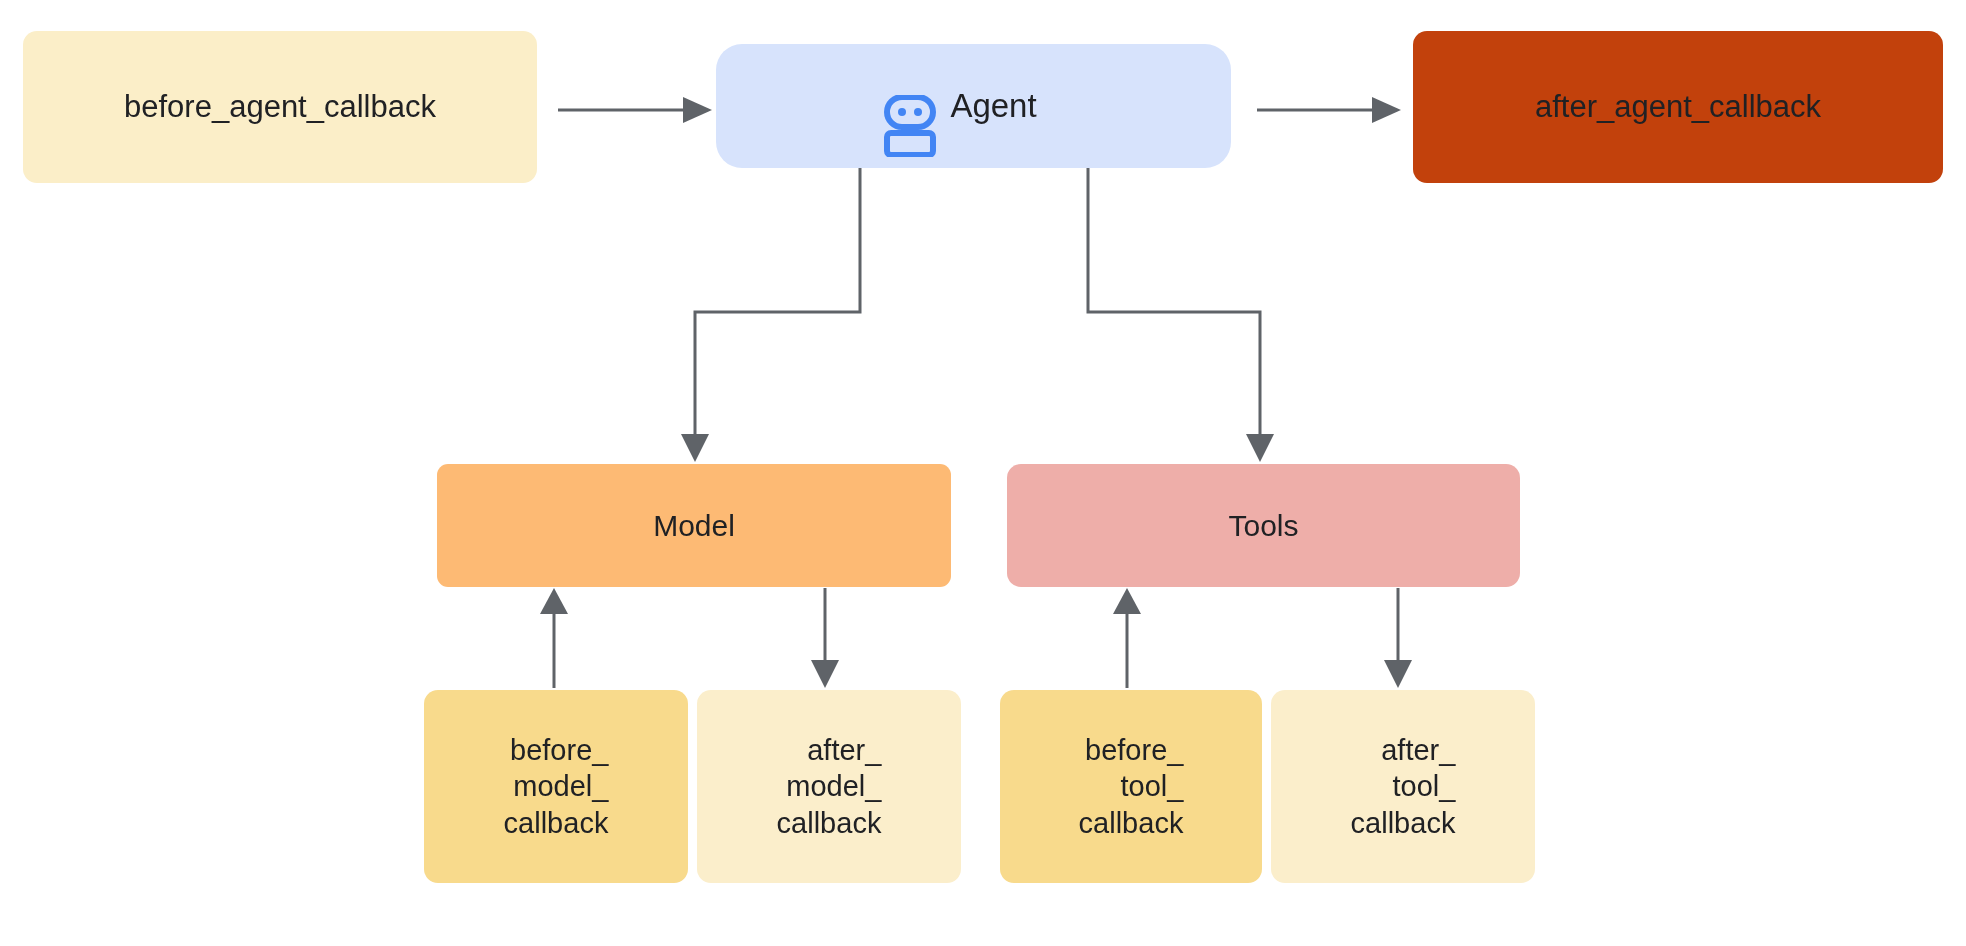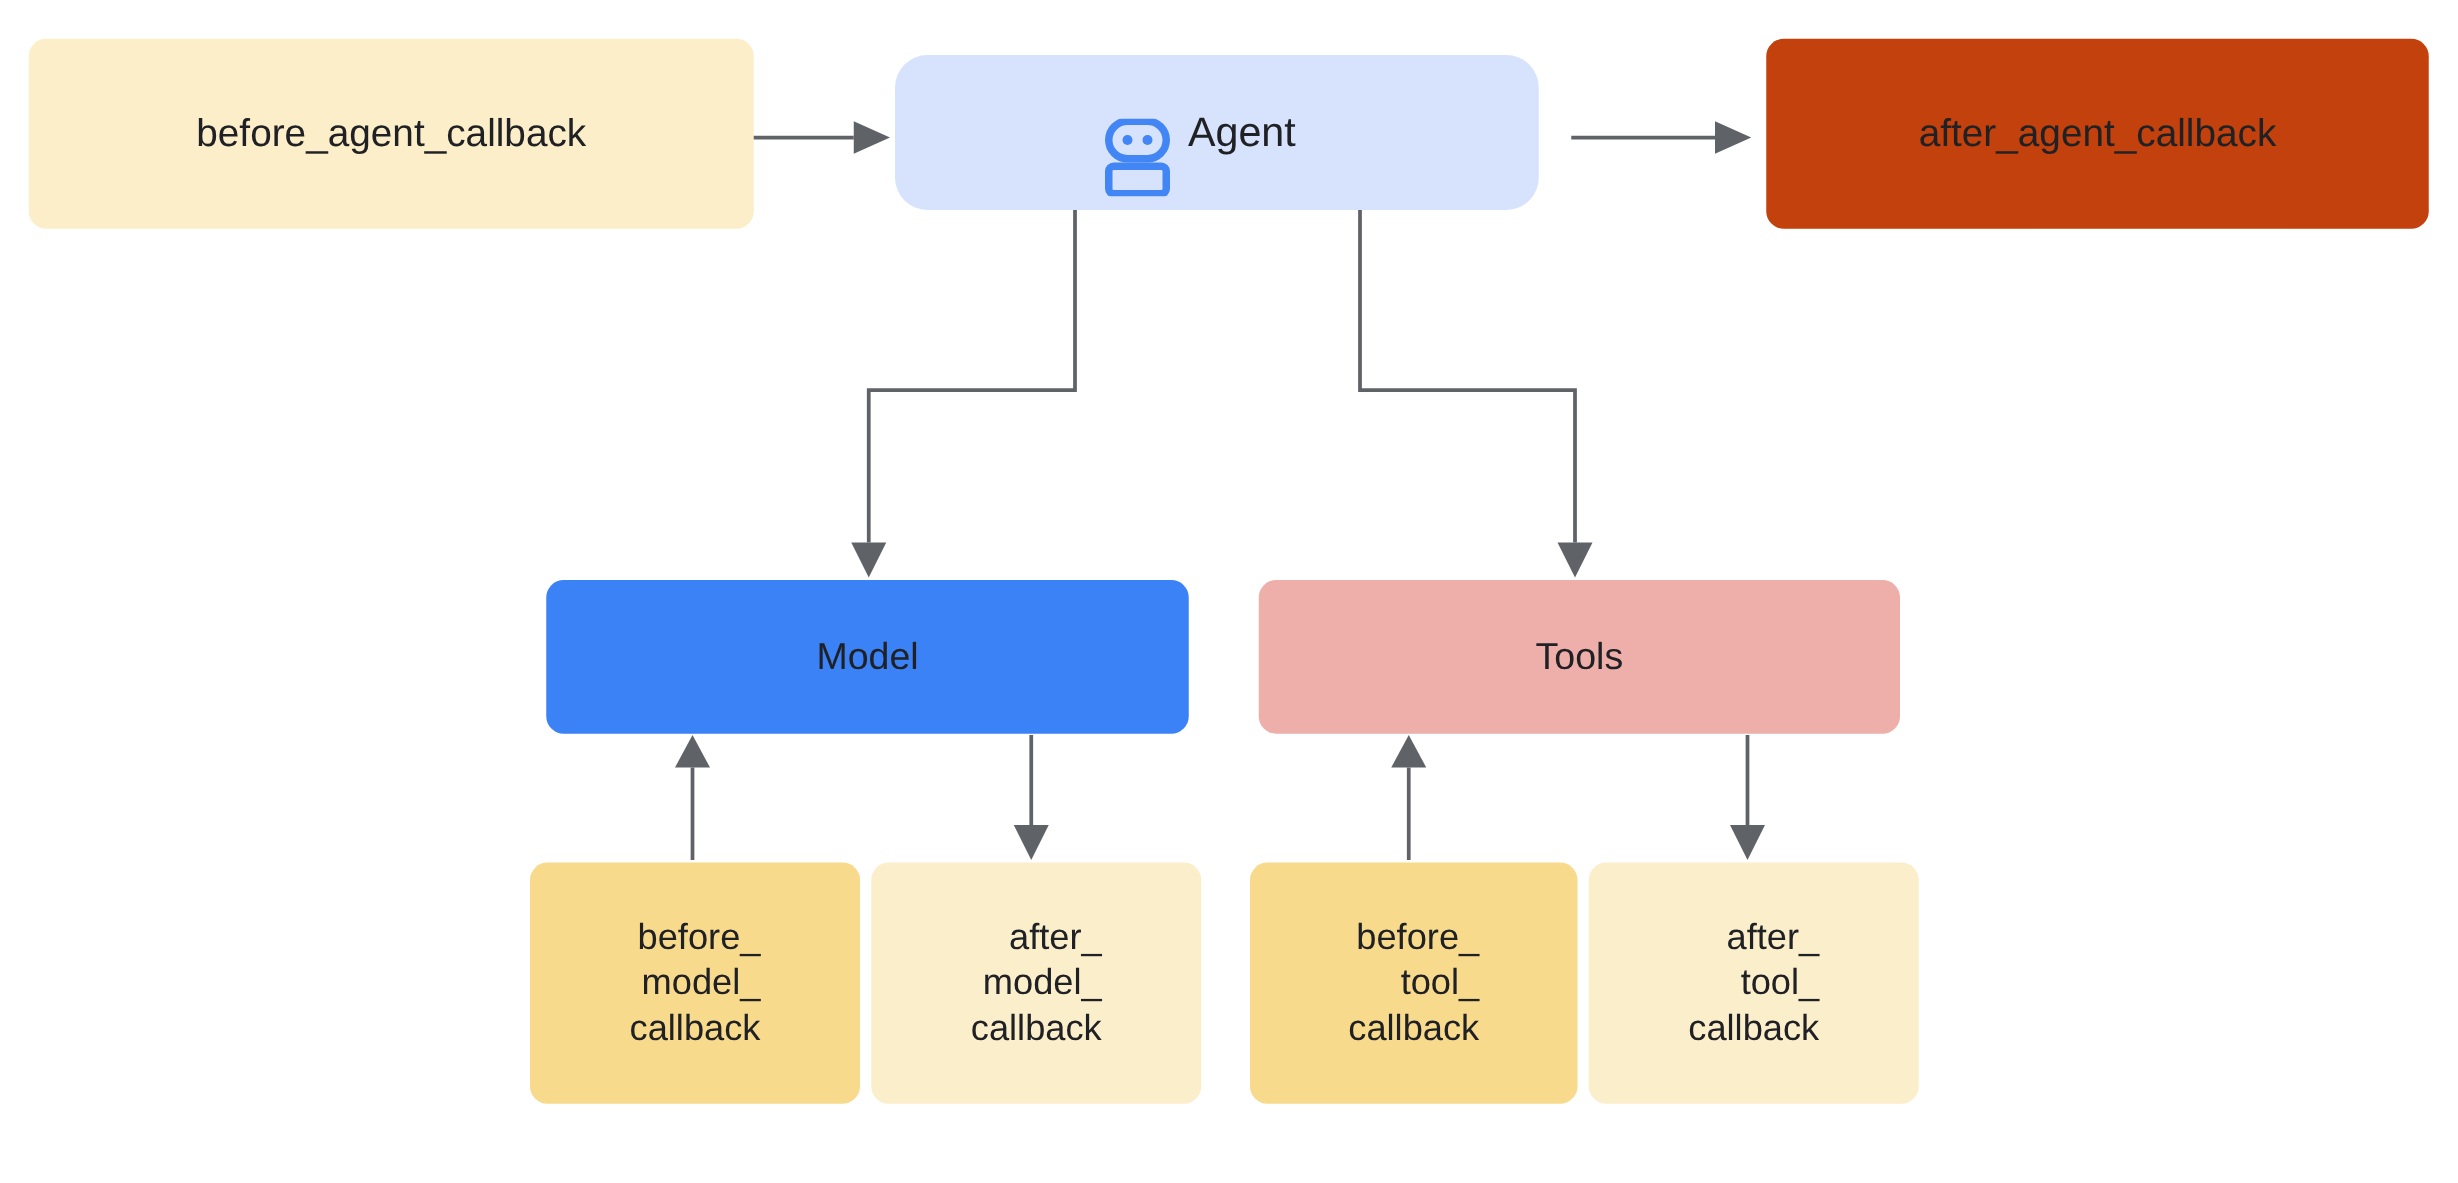--- a/index.html
+++ b/index.html
@@ -29,39 +29,40 @@
     line-height: 1.26;
     white-space: pre-line;
     z-index: 2;
   }
   .node-lg { font-size: 31px; }
   .node-md { font-size: 30px; }
   .node-sm { font-size: 29px; text-align: right; }
 
   
   #node-before-agent {
-    left: 23px;  top: 31px;  width: 580px;  height: 152px;
+    left: 23px;  top: 31px;  width: 514px;  height: 152px;
     background: #fbeec8;
   }
   #node-agent {
     left: 716px; top: 44px;  width: 515px; height: 124px;
     background: #d7e3fc;
     gap: 14px;
     padding-right: 26px;
     border-radius: 26px;
   }
   #node-after-agent {
     left: 1413px; top: 31px; width: 530px; height: 152px;
     background: #c2410c;
   }
 
   
   #node-model {
     left: 437px; top: 464px; width: 514px; height: 123px;
-    background: #3b82f6;
+    background: #fdba74;
+    border-radius: 11px;
   }
   #node-tools {
     left: 1007px; top: 464px; width: 513px; height: 123px;
     background: #eeaea9;
   }
 
   
   #node-before-model {
     left: 424px; top: 690px; width: 264px; height: 193px;
     background: #f8da8c;

